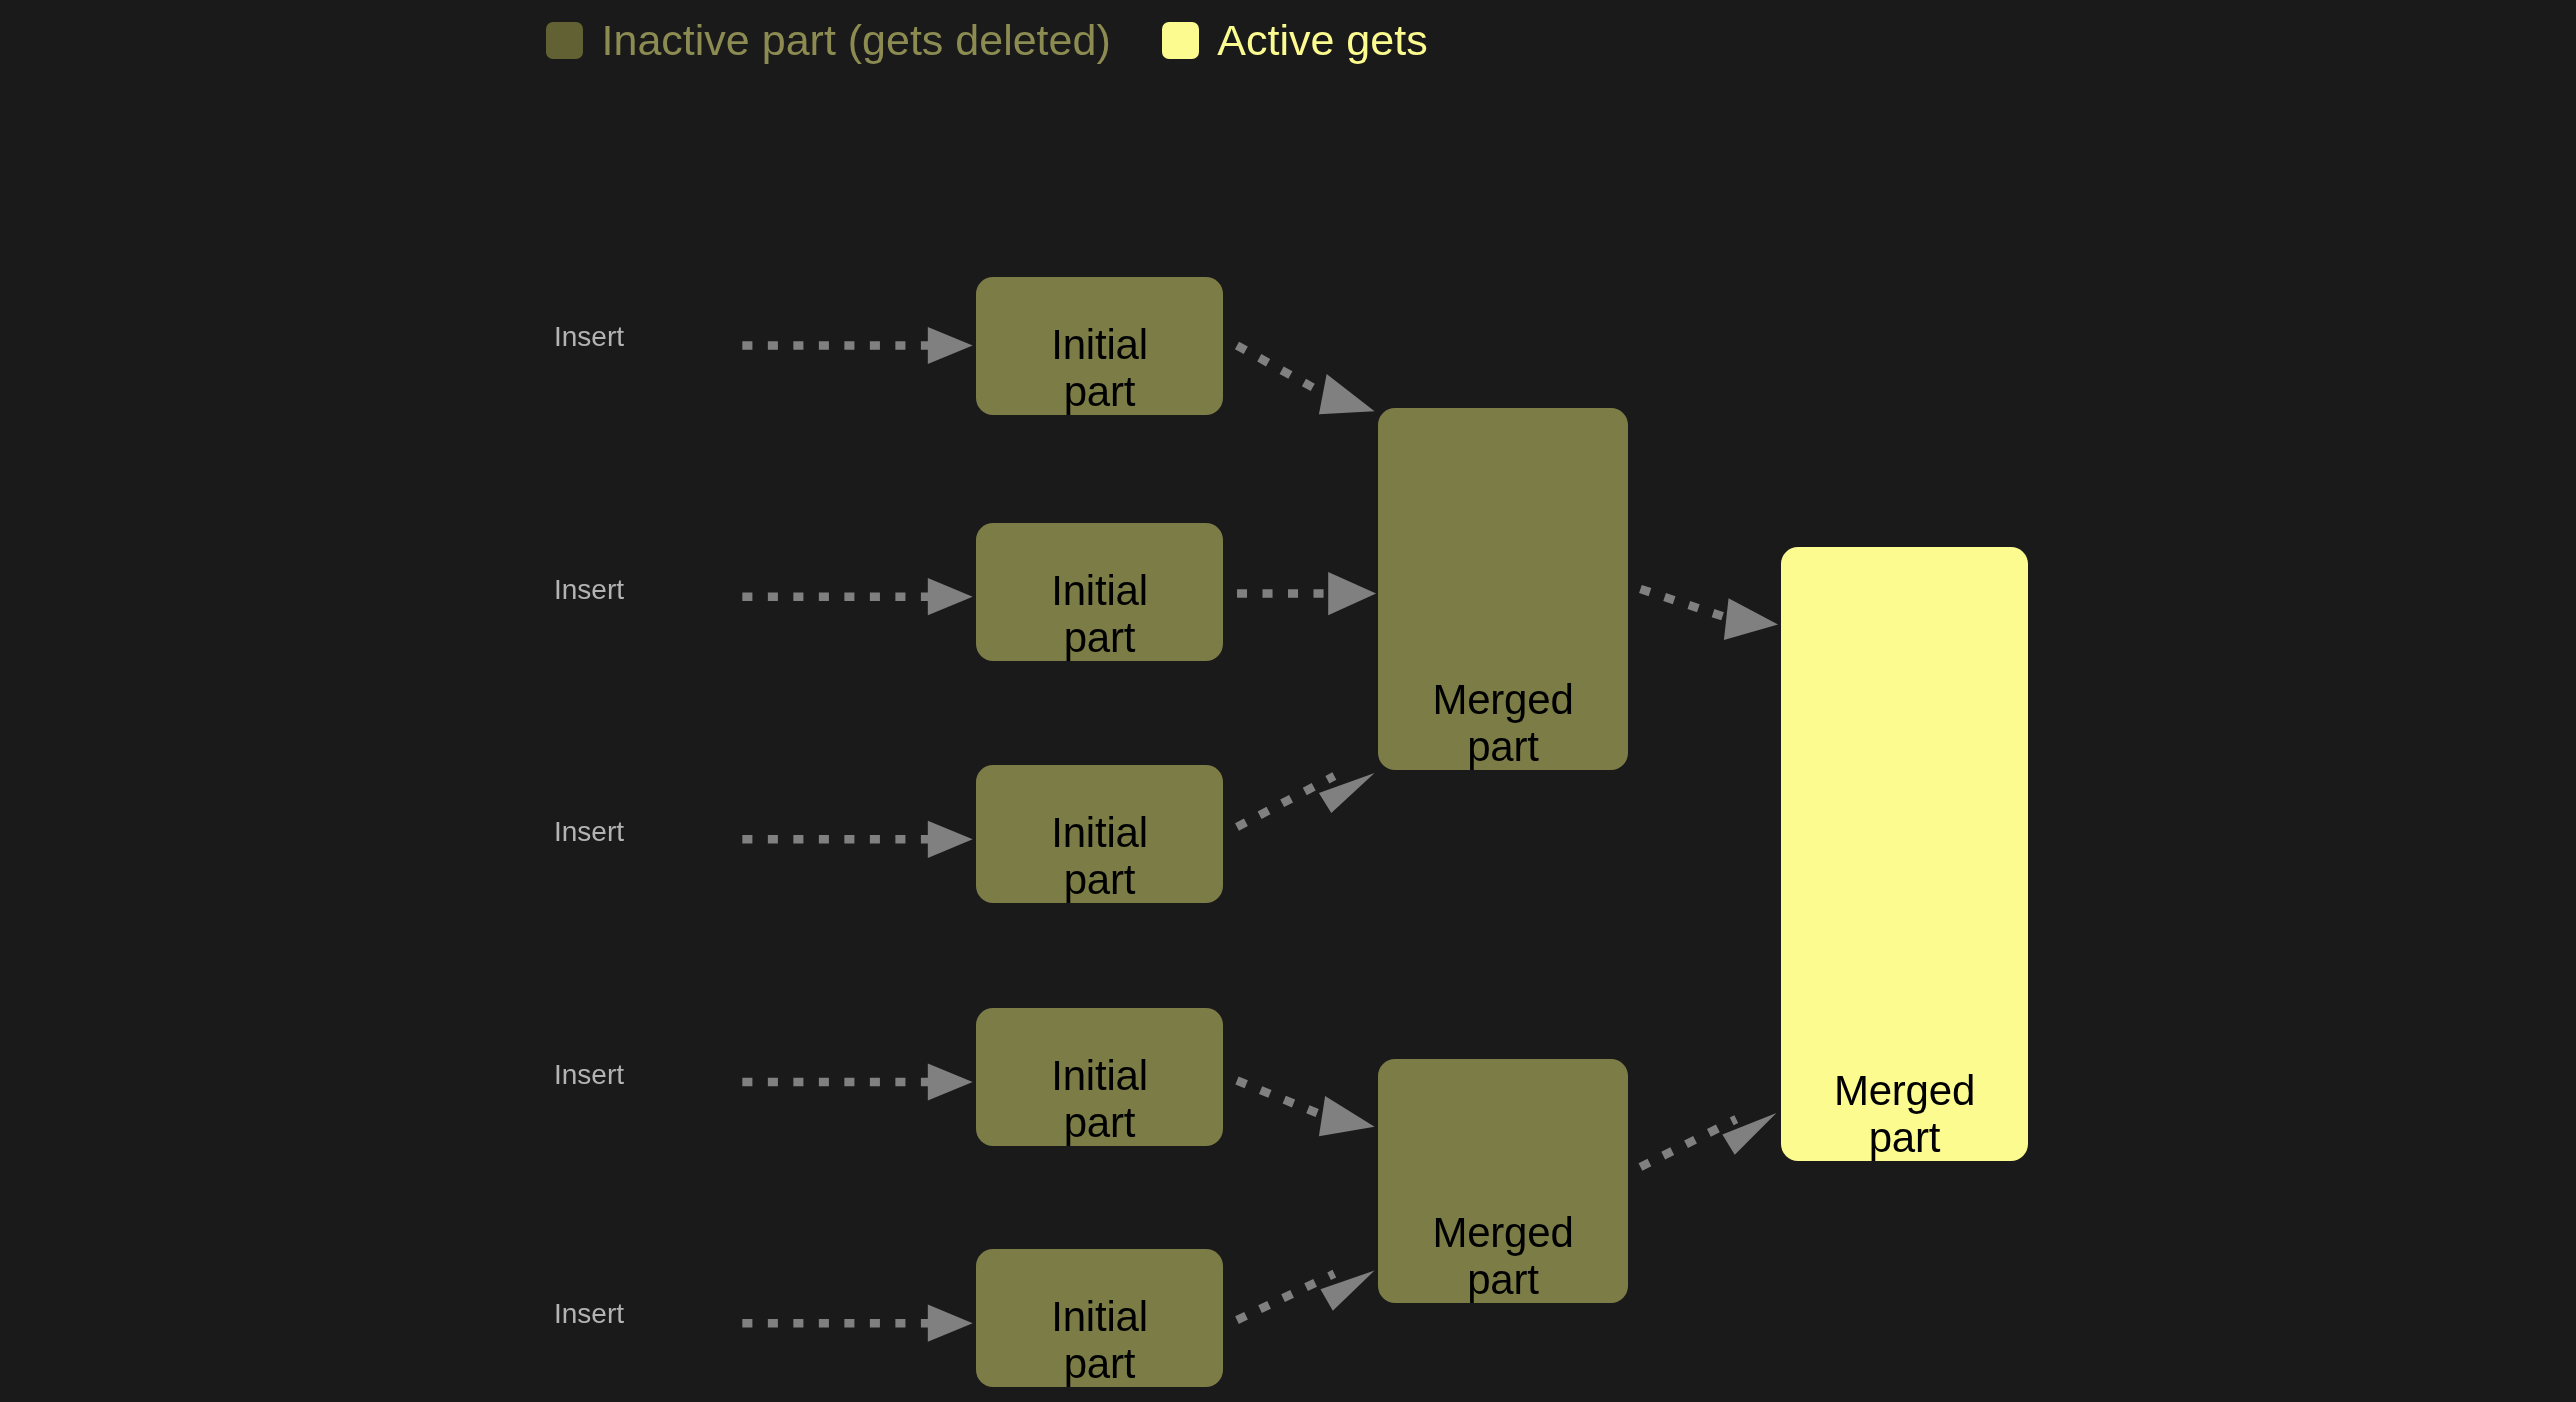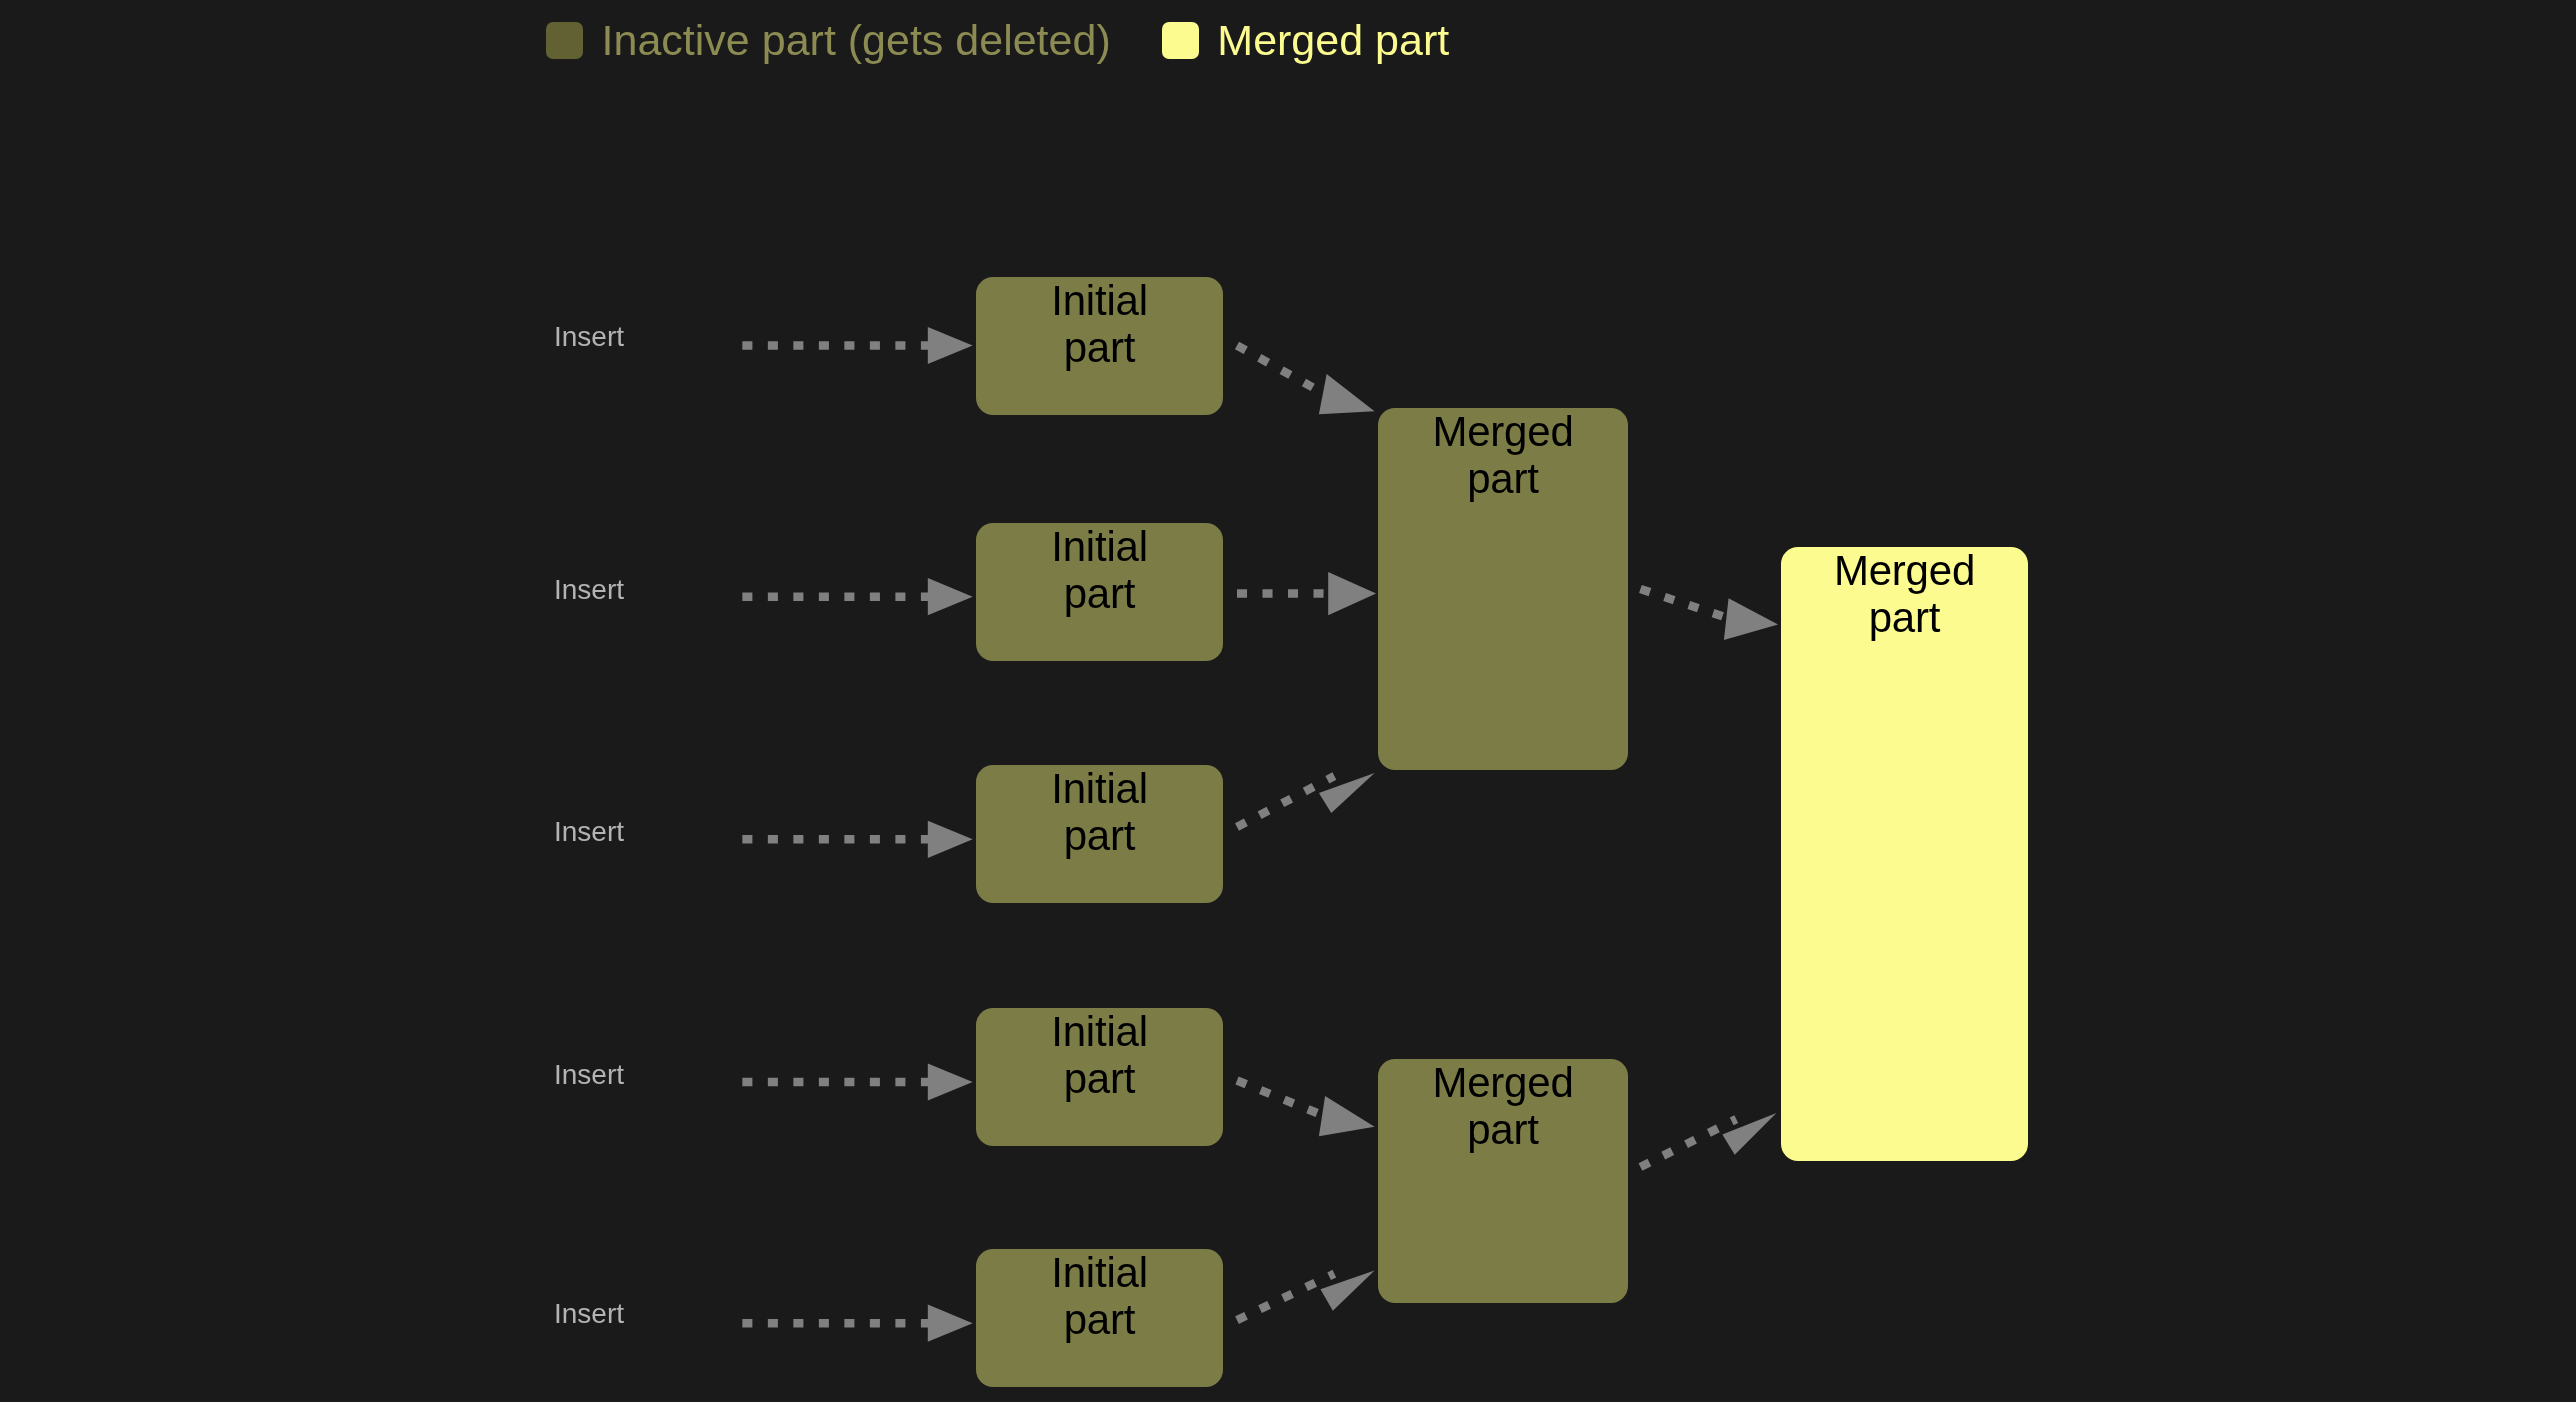--- a/index.html
+++ b/index.html
@@ -46,21 +46,21 @@
   .legend-label.inactive  { color: #8b8b52; }
   .legend-swatch.active   { background: #fbfb8f; }
   .legend-label.active    { color: #fbfb8f; }
 
   
   .node {
     position: absolute;
     box-sizing: border-box;
     border-radius: 17px;
     display: flex;
-    align-items: flex-start;
+    align-items: flex-end;
     justify-content: center;
     text-align: center;
     color: #000000;
     font-size: 42px;
     line-height: 1.12;
     letter-spacing: -0.2px;
   }
   .node.inactive { background: #7c7c47; }
   .node.active   { background: #fbfb8f; }
   .node .node-label { display: block; padding: 0 4.6px; }
@@ -96,21 +96,21 @@
 
 <div id="canvas">
 
   <div class="legend">
     <div class="legend-item">
       <span class="legend-swatch inactive"></span>
       <span class="legend-label inactive">Inactive part (gets deleted)</span>
     </div>
     <div class="legend-item">
       <span class="legend-swatch active"></span>
-      <span class="legend-label active">Merged part</span>
+      <span class="legend-label active">Active gets</span>
     </div>
   </div>
 
   <svg id="arrows" viewBox="0 0 3332 1814" width="2576" height="1402">
 
     <g>
       <line class="arrow-line" x1="960" y1="447" x2="1205" y2="447"></line>
       <polygon class="arrow-head" points="1200,423 1258,447 1200,471"></polygon>
     </g>
     <g>

